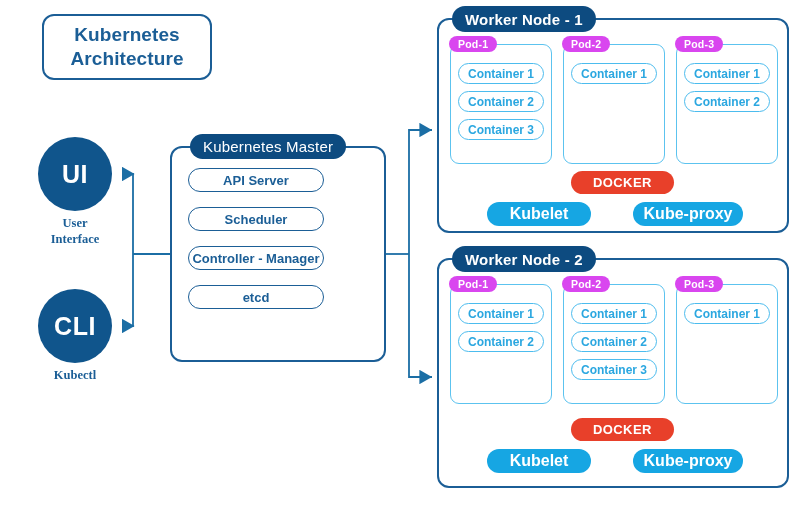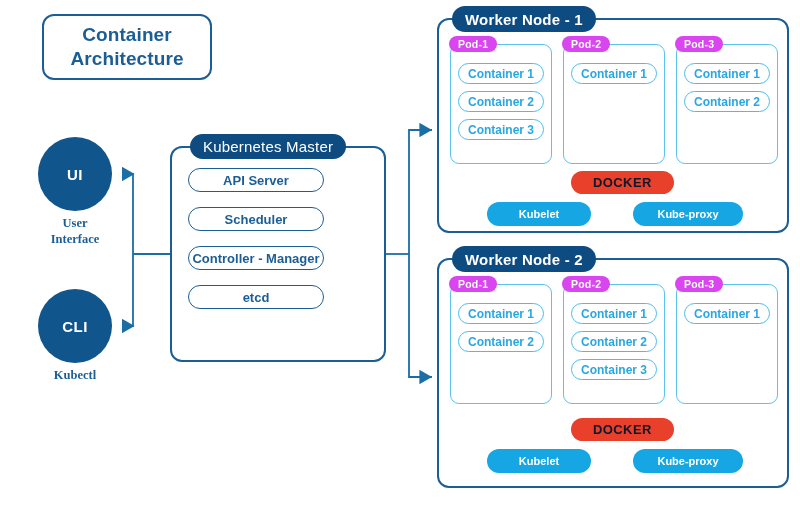--- a/index.html
+++ b/index.html
@@ -46,21 +46,21 @@
   .client {
     position: absolute;
     width: 74px;
     height: 74px;
     border-radius: 50%;
     background: #10558c;
     display: flex;
     align-items: center;
     justify-content: center;
     color: #ffffff;
-    font-size: 15px;
+    font-size: 25px;
     font-weight: bold;
     letter-spacing: 0.5px;
   }
   .client-ui { left: 38px; top: 137px; }
   .client-cli { left: 38px; top: 289px; }
 
   .client-caption {
     position: absolute;
     width: 120px;
     text-align: center;
@@ -207,38 +207,38 @@
 
   .docker-pill {
     position: absolute;
     height: 23px;
     padding: 0 22px;
     background: #e8402a;
     border-radius: 12px;
     display: flex;
     align-items: center;
     justify-content: center;
-    color: #0f172a;
+    color: #ffffff;
     font-size: 13px;
     font-weight: bold;
     letter-spacing: 0.4px;
   }
   .docker-1 { left: 571px; top: 171px; }
   .docker-2 { left: 571px; top: 418px; }
 
   .svc-pill {
     position: absolute;
     height: 24px;
     border-radius: 12px;
     background: #16a6e3;
     display: flex;
     align-items: center;
     justify-content: center;
     color: #ffffff;
-    font-size: 11px;
+    font-size: 16px;
     font-weight: bold;
   }
   .kubelet-1 { left: 487px; top: 202px; width: 104px; }
   .kubeproxy-1 { left: 633px; top: 202px; width: 110px; }
   .kubelet-2 { left: 487px; top: 449px; width: 104px; }
   .kubeproxy-2 { left: 633px; top: 449px; width: 110px; }
 
   
   .connectors {
     position: absolute;
@@ -268,21 +268,21 @@
     <path d="M133,254 L133,174 L122,174" stroke="#1b6ea5" stroke-width="1.8" fill="none" marker-end="url(#arrow-left)"></path>
     <path d="M133,254 L133,326 L122,326" stroke="#1b6ea5" stroke-width="1.8" fill="none" marker-end="url(#arrow-left)"></path>
 
     <path d="M386,254 L409,254" stroke="#1b6ea5" stroke-width="1.8" fill="none"></path>
     <path d="M409,254 L409,130 L432,130" stroke="#1b6ea5" stroke-width="1.8" fill="none" marker-end="url(#arrow-right)"></path>
     <path d="M409,254 L409,377 L432,377" stroke="#1b6ea5" stroke-width="1.8" fill="none" marker-end="url(#arrow-right)"></path>
   </svg>
 
   <div class="title-box">
     <div class="title-text">
-      <span>Container</span><br>
+      <span>Kubernetes</span><br>
       <span>Architecture</span>
     </div>
   </div>
 
   <div class="client client-ui">
     <span>UI</span>
   </div>
   <div class="client-caption caption-ui">
     <span>User</span><br>
     <span>Interface</span>

